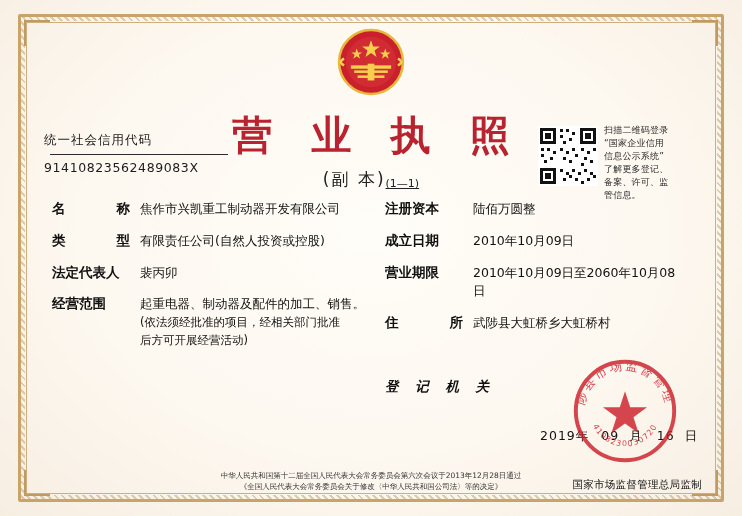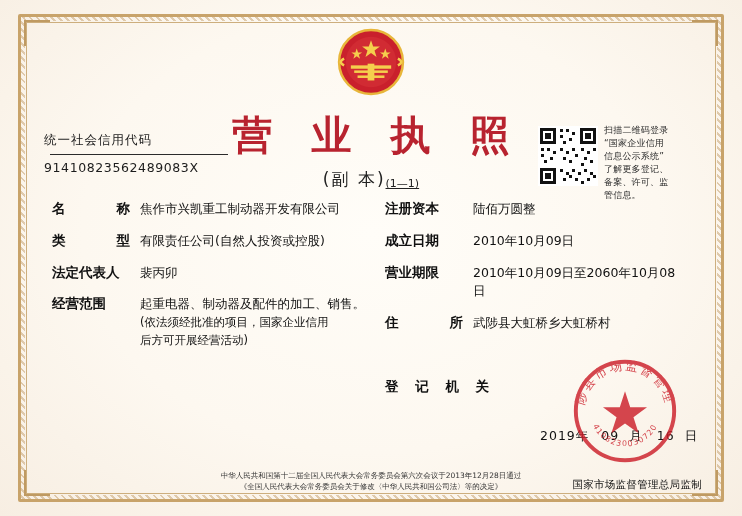--- a/index.html
+++ b/index.html
@@ -94,21 +94,21 @@
   .lab span { display:inline-block; }
   .val {
     font-size:12.5px; color:#111; margin-left:10px; line-height:1.5;
     flex:1 1 auto;
   }
   .sub-note { font-size:11.5px; color:#111; line-height:1.55; }
 
   
   .registrar {
     position:absolute; left:385px; top:378px;
-    font-size:13.5px; font-weight:bold; letter-spacing:6px; color:#111;
+    font-size:13.5px; font-weight:bold; letter-spacing:6px; color:#111;font-style:italic;
   }
   .date-line {
     position:absolute; left:540px; top:428px;
     font-size:12.5px; color:#111; letter-spacing:1px;
   }
   .date-line .d { display:inline-block; margin:0 10px 0 14px; }
   .date-line .m { display:inline-block; margin:0 10px 1px 12px; }
 
   
   .seal {
@@ -261,21 +261,21 @@
         </div>
         <div class="val">裴丙卯</div>
       </div>
 
       <div class="row">
         <div class="lab">
           <span>经营范围</span>
         </div>
         <div class="val">
           <div>起重电器、制动器及配件的加工、销售。</div>
-          <div class="sub-note">(依法须经批准的项目，国家企业信用</div>
+          <div class="sub-note">(依法须经批准的项目，经相关部门批准</div>
           <div class="sub-note">后方可开展经营活动)</div>
         </div>
       </div>
 
     </div>
 
     <div class="col-right">
 
       <div class="row">
         <div class="lab">

